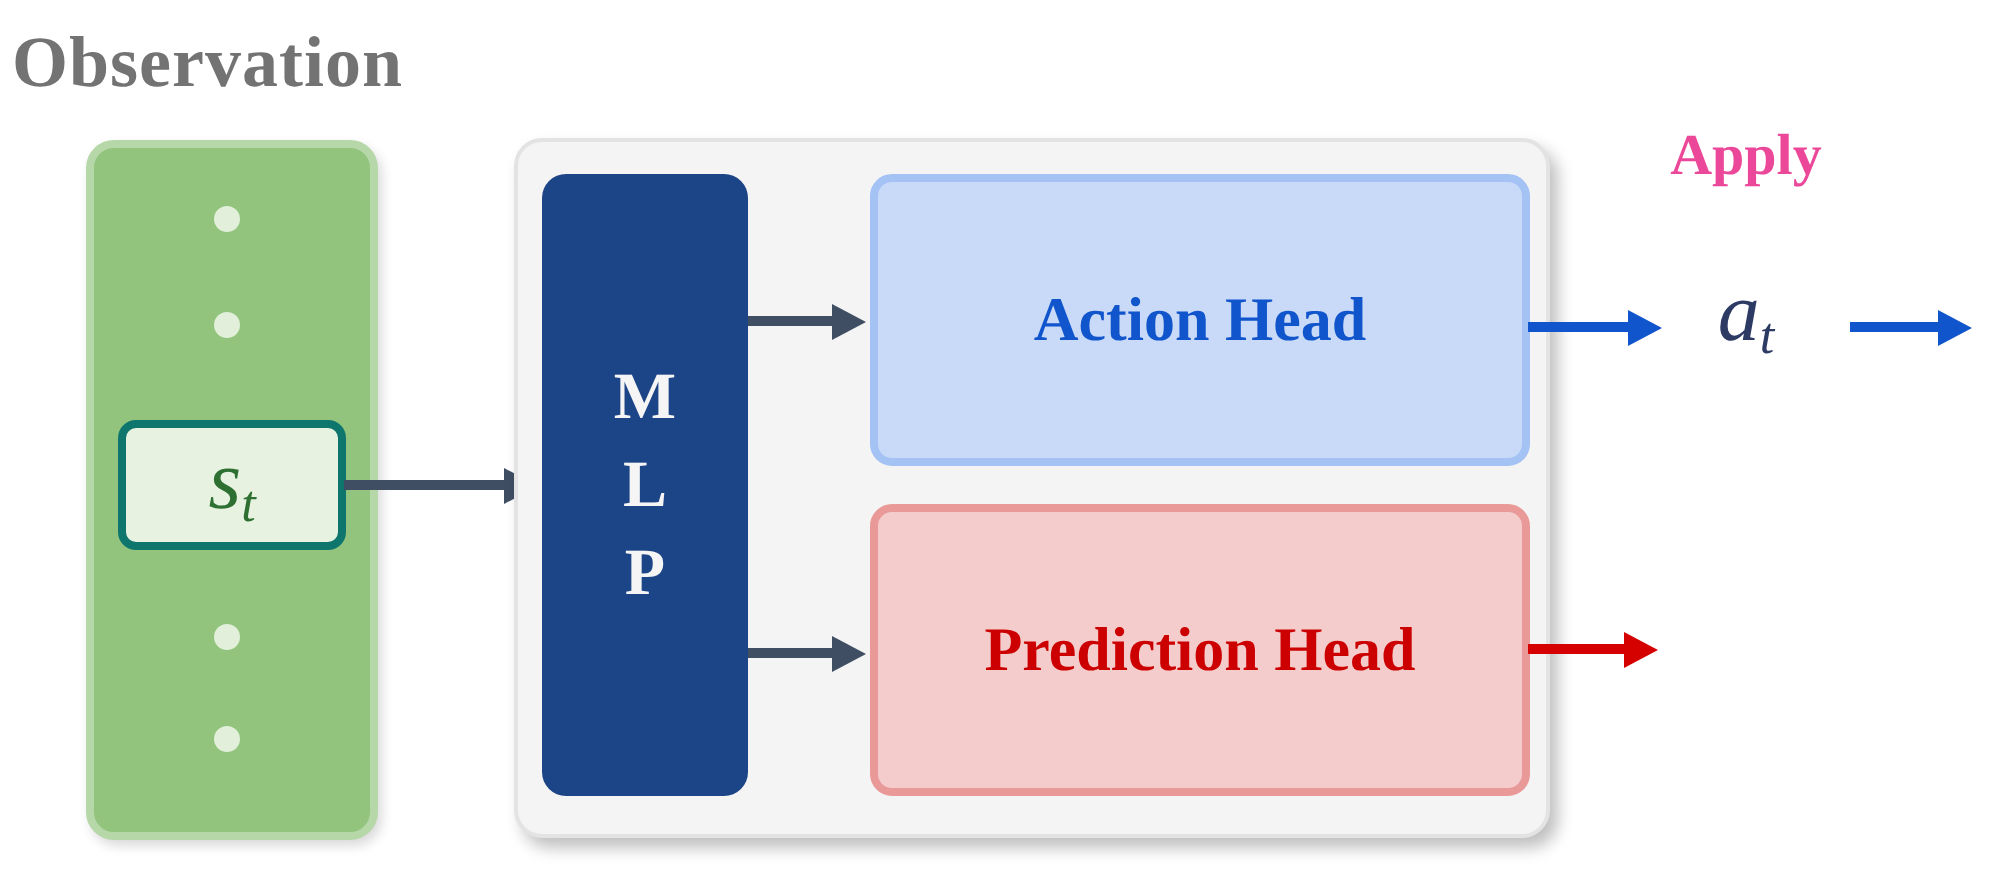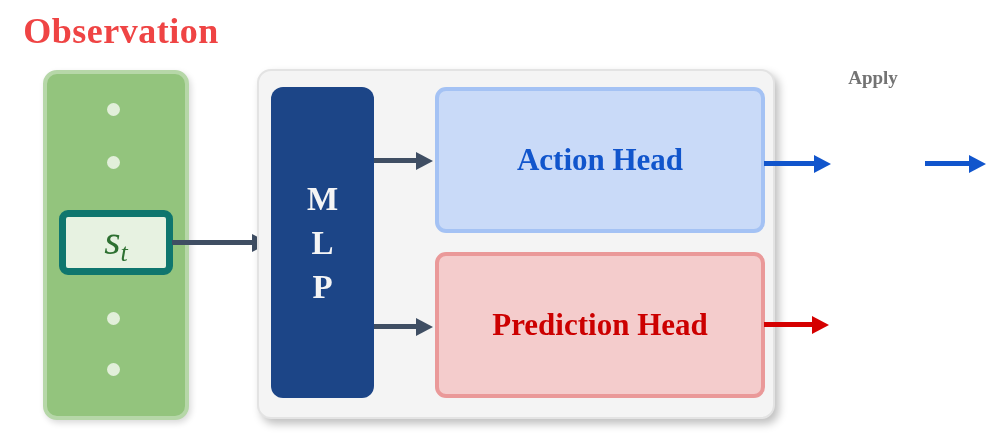--- a/index.html
+++ b/index.html
@@ -3,35 +3,35 @@
 <meta charset="utf-8">
 <style>
   html,body{margin:0;padding:0;background:#ffffff;}
   .stage{
     position:relative;width:996px;height:435px;background:#ffffff;overflow:hidden;
     font-family:"Liberation Serif", serif;
   }
   
   .obs-title{
     position:absolute;left:6px;top:10px;width:230px;
-    font-size:36px;font-weight:bold;color:#ef4444;letter-spacing:0.5px;text-align:center;
+    font-size:36px;font-weight:bold;color:#737373;letter-spacing:0.5px;
   }
   .obs-box{
     position:absolute;left:43px;top:70px;width:146px;height:350px;
     background:#93c47d;border:4px solid #b6d7a8;border-radius:14px;box-sizing:border-box;
     box-shadow:2px 3px 6px rgba(0,0,0,0.15);
   }
   .dot{
     position:absolute;left:60px;width:13px;height:13px;border-radius:50%;
     background:#e2efda;
   }
   .dot.d1{top:29px;} .dot.d2{top:82px;} .dot.d3{top:238px;} .dot.d4{top:289px;}
   .state-box{
     position:absolute;left:12px;top:136px;width:114px;height:65px;
-    background:#e7f2e1;border:7px solid #0f766e;border-radius:9px;box-sizing:border-box;
+    background:#e7f2e1;border:4px solid #0f766e;border-radius:9px;box-sizing:border-box;
     display:flex;align-items:center;justify-content:center;
   }
   .math{font-style:italic;font-family:"Liberation Serif", serif;}
   .state-sym{font-size:42px;color:#2e7031;line-height:1;}
   .math sub{font-size:0.62em;font-style:italic;vertical-align:-0.25em;line-height:1;}
   
   .arrow{position:absolute;height:5px;}
   .arrow .shaft{position:absolute;left:0;top:0;right:0;bottom:0;background:currentColor;}
   .arrow .tip{
     position:absolute;right:-17px;top:50%;transform:translateY(-50%);
@@ -66,21 +66,21 @@
     display:flex;align-items:center;justify-content:center;
   }
   .head-box.action{top:16px;background:#c9daf8;border:4px solid #a4c2f4;}
   .head-box.prediction{top:181px;background:#f4cccc;border:4px solid #ea9999;}
   .head-label{font-weight:bold;font-size:31px;}
   .head-box.action .head-label{color:#1155cc;}
   .head-box.prediction .head-label{color:#cc0000;}
   
   .apply-action{
     position:absolute;left:808px;top:60px;width:130px;text-align:center;
-    color:#737373;font-weight:bold;font-size:19px;line-height:36px;
+    color:#ec4899;font-weight:bold;font-size:29px;line-height:36px;
   }
   .action-var{
     position:absolute;left:808px;top:134px;width:130px;text-align:center;
     color:#2c3a64;font-size:42px;line-height:1.1;
   }
   .pred-out{
     position:absolute;left:833px;top:300px;width:162px;height:58px;
     color:#990000;font-size:43px;line-height:58px;white-space:nowrap;font-weight:bold;
   }
   .pred-out .bb{font-family:"DejaVu Sans","DejaVu Serif",serif;font-weight:bold;font-size:0.95em;}
@@ -135,20 +135,21 @@
 
   <div class="arrow blue a4">
     <span class="shaft"></span>
     <span class="tip"></span>
   </div>
 
   <div class="apply-action">
     <div>Apply</div>
   </div>
 
+  <div class="action-var math"><span>a</span><sub>t</sub></div>
 
   <div class="arrow blue a5">
     <span class="shaft"></span>
     <span class="tip"></span>
   </div>
 
   <div class="arrow red a6">
     <span class="shaft"></span>
     <span class="tip"></span>
   </div>

